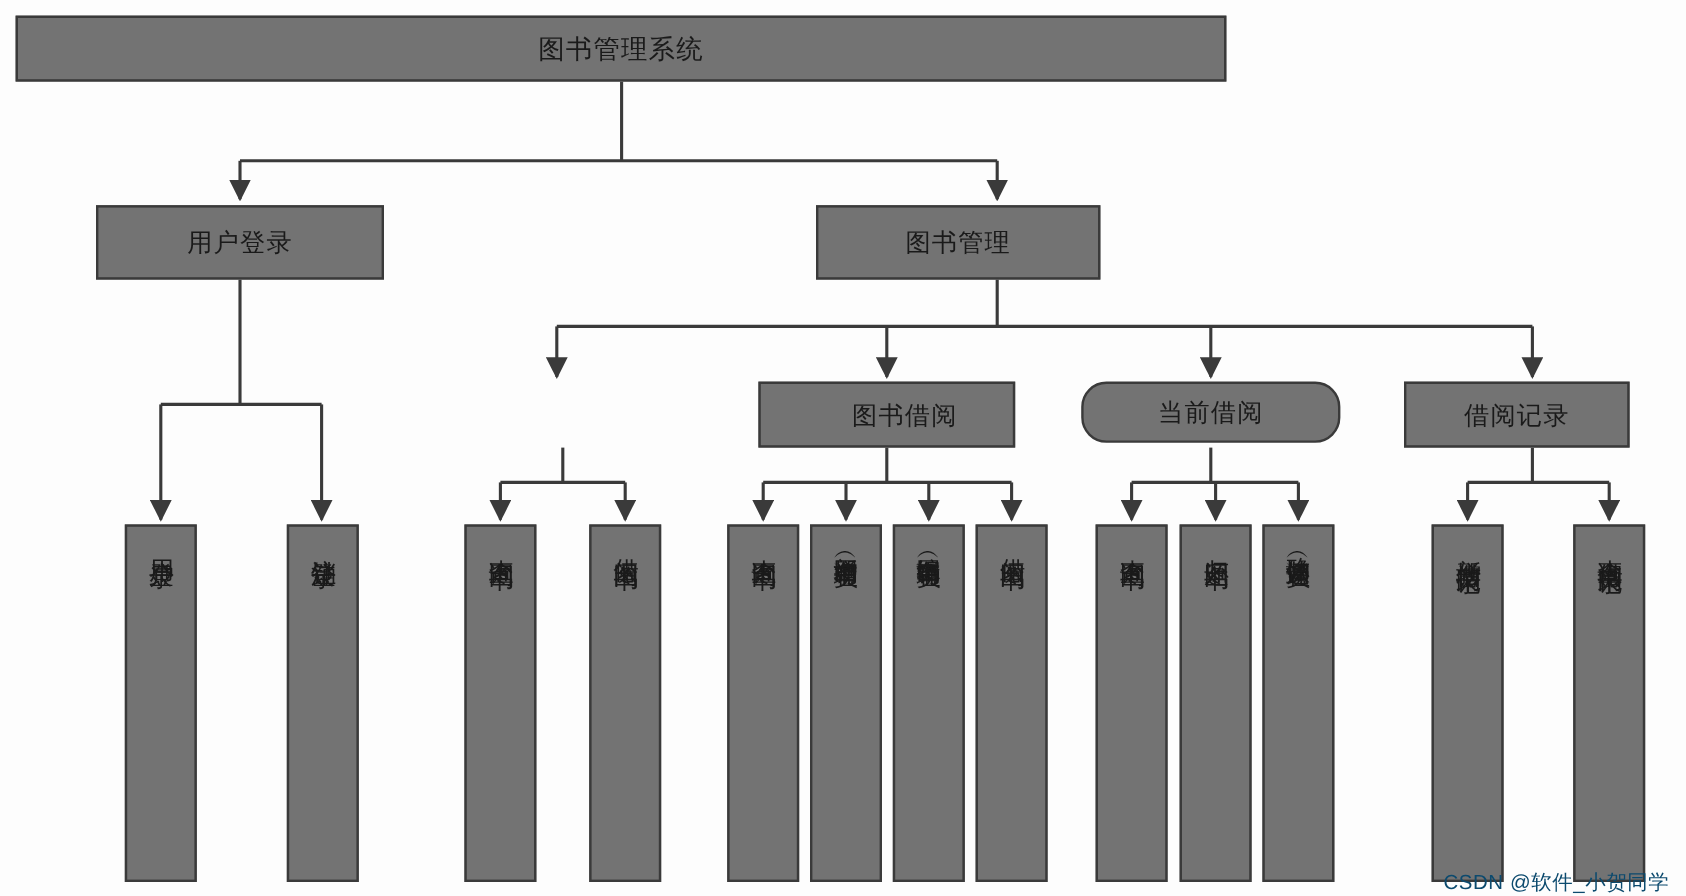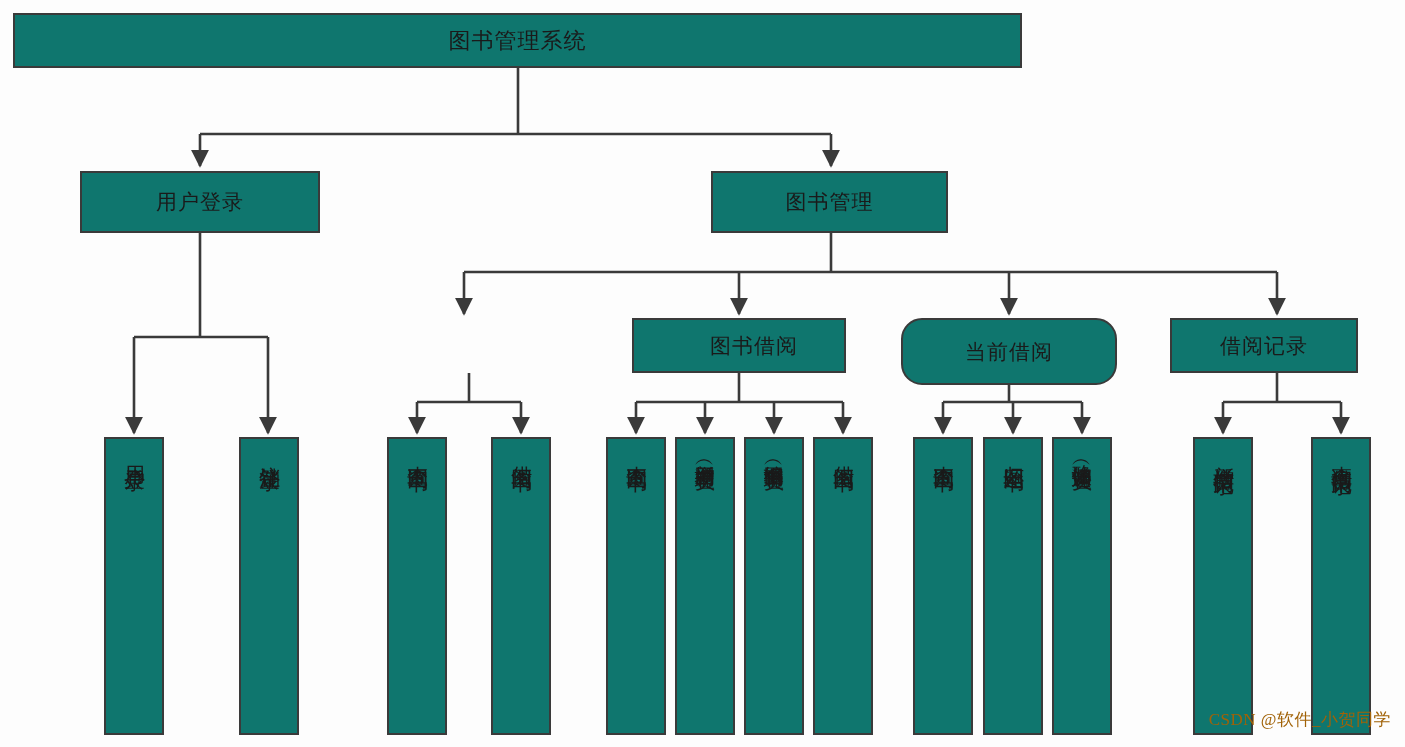--- a/index.html
+++ b/index.html
@@ -20,21 +20,21 @@
     position: absolute;
     left: 0;
     top: 0;
     width: 1405px;
     height: 747px;
     pointer-events: none;
   }
   .node {
     position: absolute;
     box-sizing: border-box;
-    background: #0f766e;
+    background: #737373;
     border: 2.5px solid #3a3a3a;
     display: flex;
     align-items: center;
     justify-content: center;
     color: #1a1a1a;
   }
   .node.horiz {
     font-size: 21px;
     letter-spacing: 1px;
   }
@@ -55,26 +55,26 @@
     white-space: nowrap;
     color: #1a1a1a;
   }
   .vlabel.tall {
     font-size: 20px;
     letter-spacing: 1px;
   }
   .watermark {
     position: absolute;
     right: 14px;
-    bottom: 16px;
+    bottom: 0;
     font-size: 17px;
-    color: #a16207;
+    color: #0c4a6e;
     letter-spacing: 0.5px;
     white-space: nowrap;
-    font-family: Liberation Serif, serif;
+    font-family: Liberation Sans, sans-serif;
   }
 </style>
 </head>
 <body>
 
 <div id="canvas">
 
   <svg id="wires" viewBox="0 0 1405 747" xmlns="http://www.w3.org/2000/svg">
     <defs>
       <marker id="arrow" viewBox="0 0 10 10" refX="9" refY="5" markerWidth="7" markerHeight="7" orient="auto-start-reverse">
@@ -125,28 +125,28 @@
     </g>
   </svg>
 
   <div class="node horiz root" style="left:13px; top:13px; width:1009px; height:55px;">
     <span>图书管理系统</span>
   </div>
 
   <div class="node horiz" style="left:80px; top:171px; width:240px; height:62px;">
     <span>用户登录</span>
   </div>
-  <div class="node horiz" style="left:711px; top:171px; width:237px; height:62px;font-family:Liberation Mono, monospace;">
+  <div class="node horiz" style="left:680px; top:171px; width:237px; height:62px;font-family:Liberation Mono, monospace;">
     <span>图书管理</span>
   </div>
 
   <div class="node horiz" style="left:632px; top:318px; width:214px; height:55px;padding-left:30px;">
     <span>图书借阅</span>
   </div>
-  <div class="node horiz" style="left:901px; top:318px; width:216px; height:67px;border-radius:21px;">
+  <div class="node horiz" style="left:901px; top:318px; width:216px; height:51px;border-radius:21px;">
     <span>当前借阅</span>
   </div>
   <div class="node horiz" style="left:1170px; top:318px; width:188px; height:55px;">
     <span>借阅记录</span>
   </div>
 
   <div class="node vert" style="left:104px; top:437px; width:60px; height:298px;">
     <span class="vlabel">用户登录</span>
   </div>
   <div class="node vert" style="left:239px; top:437px; width:60px; height:298px;">

